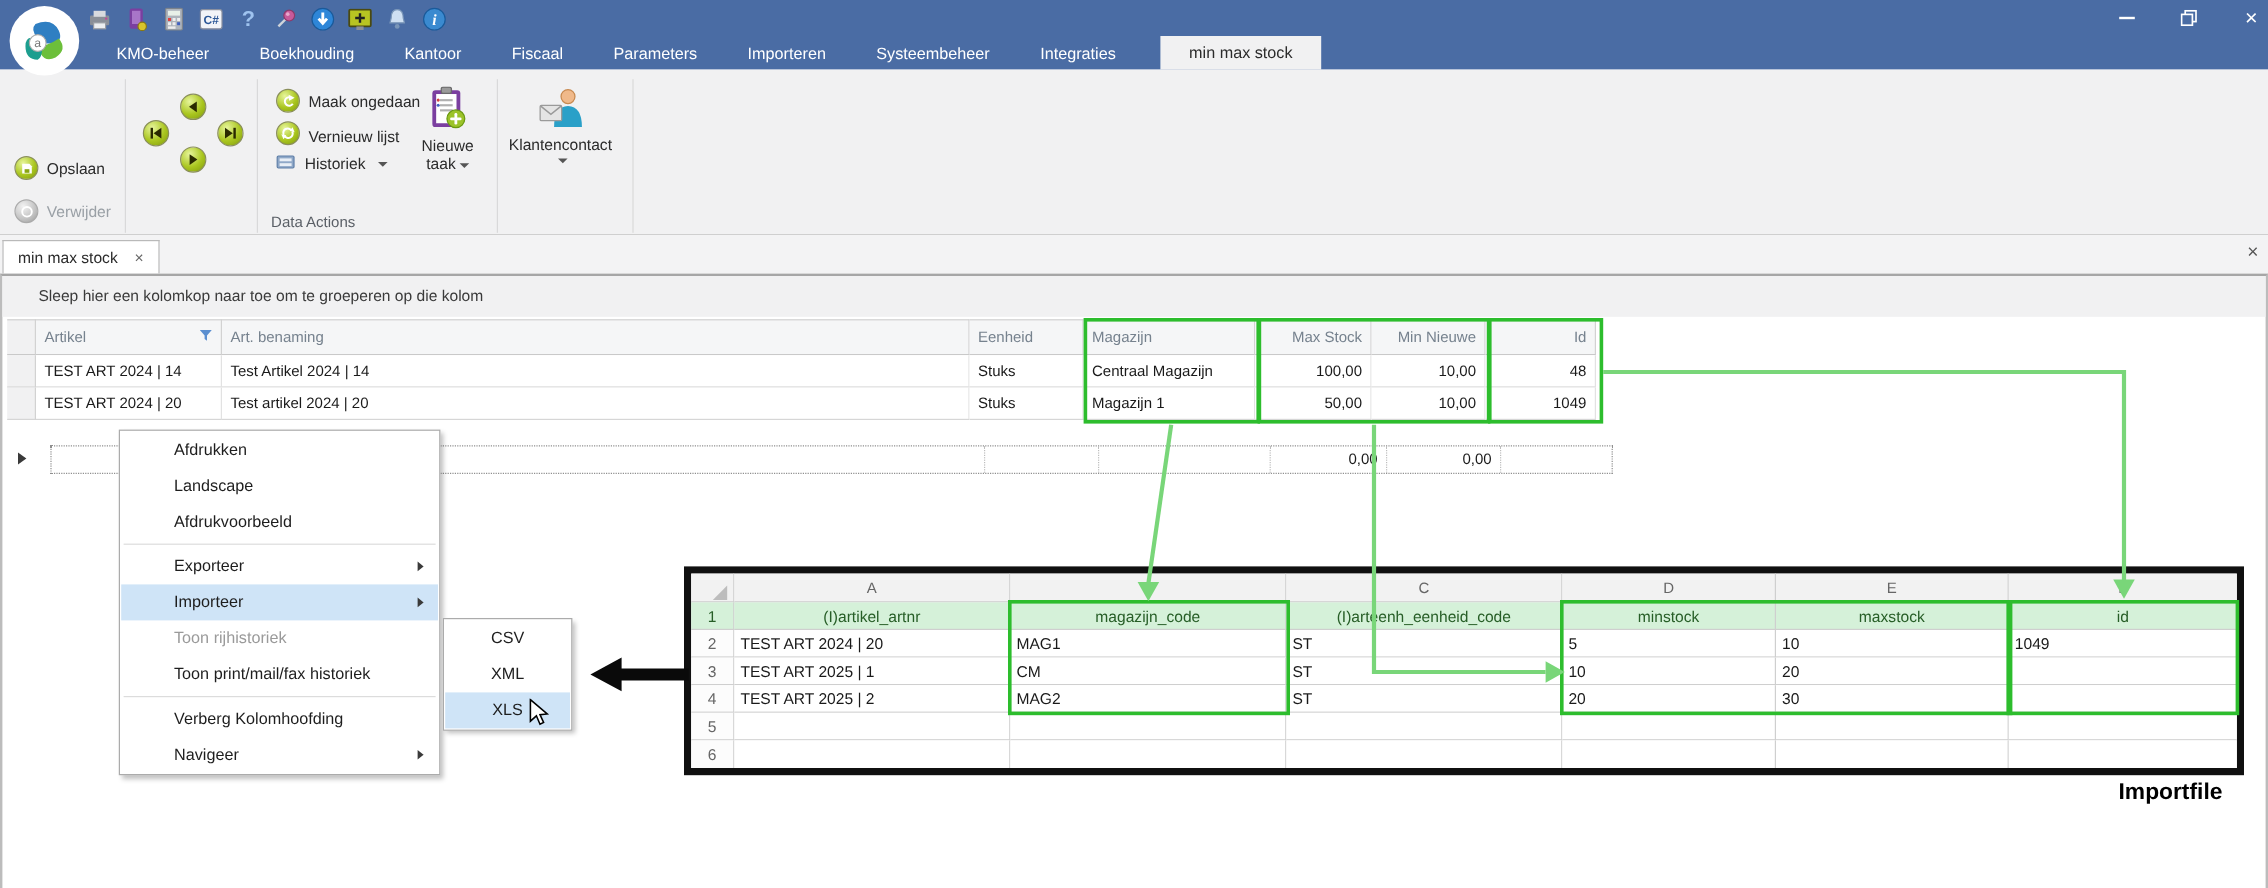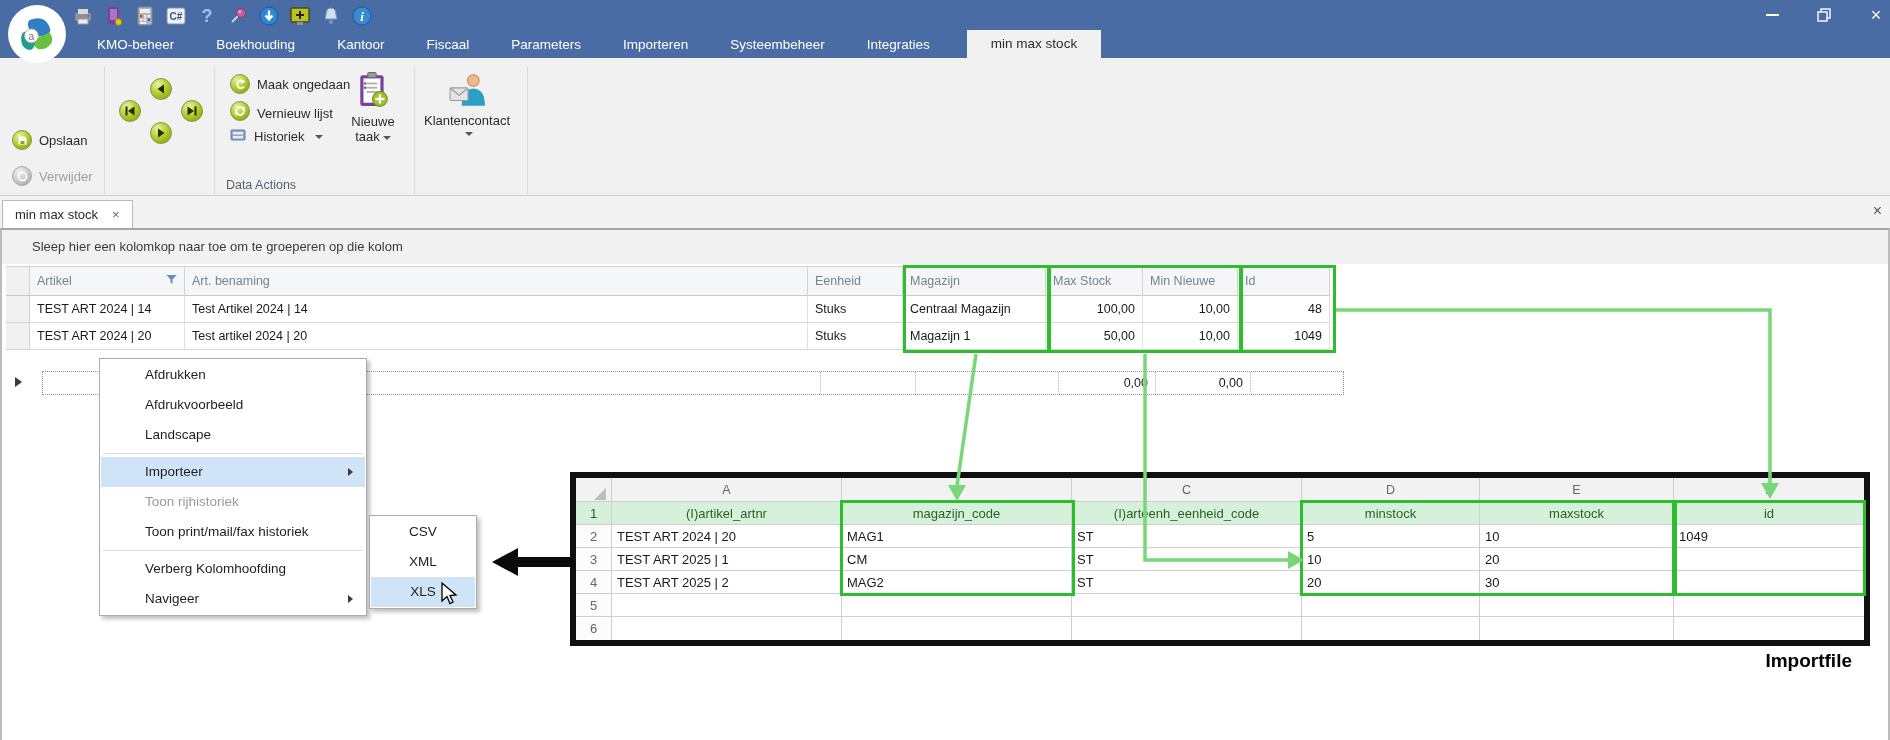--- a/index.html
+++ b/index.html
@@ -40,21 +40,21 @@
   .group-panel { position:absolute; left:0; top:0; width:100%; height:34px; background:#f1f1f2; font-size:13px; color:#3a3a3a; line-height:34px; padding-left:30px; }
 
   
   .grid { position:absolute; left:4px; top:36px; }
   .grow { display:flex; }
   .gcell { border-right:1px solid #e2e2e2; border-bottom:1px solid #d6d6d6; font-size:12.5px; color:#1a1a1a; padding:0 7px; display:flex; align-items:center; background:#fff; height:27px; }
   .ghead .gcell { background:#f5f6f7; color:#76828e; border-right:1px solid #d2d2d2; border-bottom:1px solid #c9c9c9; border-top:1px solid #d2d2d2; height:30px; }
   .ind { width:24px; background:#f1f1f2 !important; border-right:1px solid #d2d2d2; justify-content:center; }
   .c-art { width:155px; } .c-ben { width:623px; } .c-een { width:95px; } .c-mag { width:143px; }
   .c-max { width:97px; justify-content:flex-end; } .c-min { width:95px; justify-content:flex-end; } .c-id { width:92px; justify-content:flex-end; }
-  .ghead .c-max,.ghead .c-min,.ghead .c-id { justify-content:flex-start; }
+  .ghead .c-max,.ghead .c-min,.ghead .c-id { justify-content:flex-end; }
   .funnel { margin-left:auto; }
   .newrow { display:flex; margin-top:21px;gap:12px; }
   .newrow .gcell { height:22px; border:none; background:transparent; }
   .newrow .band { display:flex; border:1px dotted #8f8f8f; }
   .newrow .band .gcell { border-right:1px dotted #bdbdbd; }
   .rowptr { width:0; height:0; border-top:5px solid transparent; border-bottom:5px solid transparent; border-left:7px solid #3a3a3a; }
 
   
   .gbox { position:absolute; border:3px solid #2dbd2d; z-index:30; pointer-events:none; }
 
@@ -474,23 +474,24 @@
         <polygon points="1286,321 1286,339 1302,330"></polygon>
         <polygon points="1759,253 1777,253 1768,269"></polygon>
       </g>
       <polygon fill="#0a0a0a" points="490,332 516,318 516,327 572,327 572,337 516,337 516,346"></polygon>
     </svg>
 
     <div class="importfile">Importfile</div>
 
     <div class="ctxmenu">
       <div class="mi">Afdrukken</div>
+      <div class="mi">Landscape</div>
       <div class="mi">Afdrukvoorbeeld</div>
-      <div class="mi">Landscape</div>
       <div class="msep"></div>
+      <div class="mi"><span>Exporteer</span><span class="marrow"></span></div>
       <div class="mi hl"><span>Importeer</span><span class="marrow"></span></div>
       <div class="mi disabled">Toon rijhistoriek</div>
       <div class="mi">Toon print/mail/fax historiek</div>
       <div class="msep"></div>
       <div class="mi">Verberg Kolomhoofding</div>
       <div class="mi"><span>Navigeer</span><span class="marrow"></span></div>
     </div>
 
     <div class="submenu">
       <div class="smi">CSV</div>

